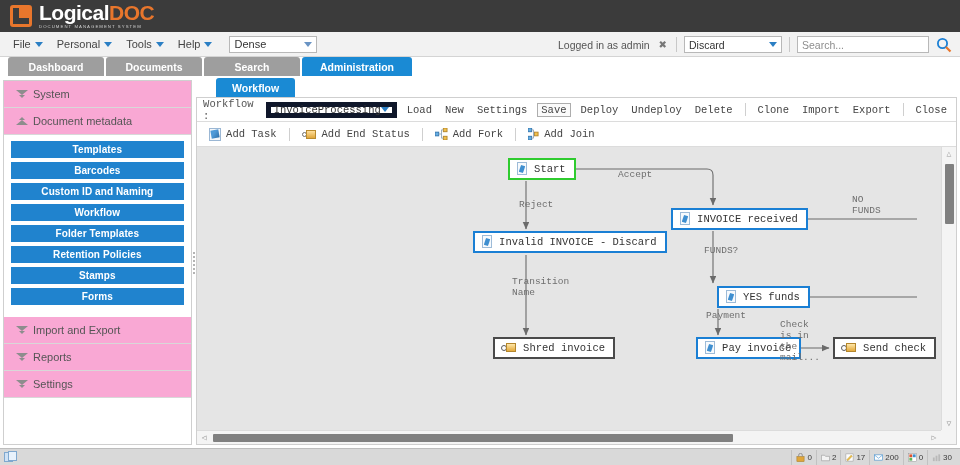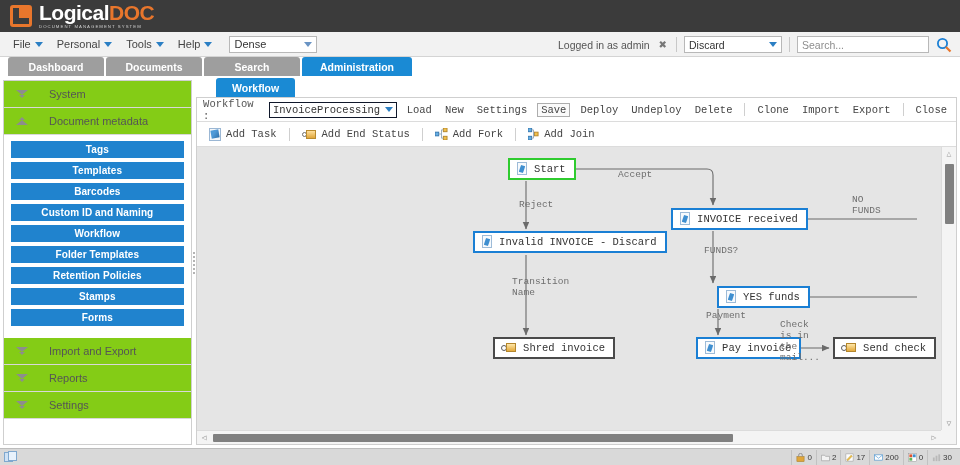--- a/index.html
+++ b/index.html
@@ -94,22 +94,22 @@
     background:#ffffff; display:flex;
   }
 
   
   .sidebar {
     width:211px; background:#fff; border:1px solid #cfcfcf;
     margin:2px 0 3px 3px; display:flex; flex-direction:column;
     overflow:hidden;
   }
   .section-head {
-    height:27px; background:#84cc16; border-bottom:1px solid #d8d8d8;
-    display:flex; align-items:center; gap:20px; padding-left:12px;
+    height:27px; background:#f9a8d4; border-bottom:1px solid #d8d8d8;
+    display:flex; align-items:center; gap:4px; padding-left:12px;
     color:#555; font-size:11px;
   }
   .sec-ico { width:13px; height:11px; position:relative; }
   .sec-ico .t1{
     position:absolute; left:0; top:1px; width:0;height:0;
     border-left:6.5px solid transparent;border-right:6.5px solid transparent;
     border-top:5px solid #8d8d8d;
   }
   .sec-ico .t2{
     position:absolute; left:3px; top:6px; width:0;height:0;
@@ -149,21 +149,21 @@
     display:flex; flex-direction:column; min-height:0;font-family:Liberation Mono, monospace;
   }
 
   .wf-toolbar {
     height:24px; border-bottom:1px solid #dcdcdc;
     display:flex; align-items:center; padding:0 6px; gap:7px;
     font-size:10.5px; color:#444;
   }
   .wf-label { color:#555; }
   .wf-select {
-    width:136px; height:16px; background:#fff; border:1px solid #0f172a;
+    width:136px; height:16px; background:#fff; border:5px solid #0f172a;
     display:flex; align-items:center; justify-content:space-between;
     padding:0 3px; font-size:10.5px; color:#333;
   }
   .tb-cmd { padding:1px 3px; color:#444; }
   .tb-cmd.boxed { border:1px solid #adadad; background:#fafafa; padding:0px 3px; }
   .tb-sep { width:1px; height:13px; background:#cfcfcf; margin:0 2px; }
 
   .wf-toolbar2 {
     height:25px; border-bottom:1px solid #dcdcdc;
     display:flex; align-items:center; padding:0 8px; gap:6px;
@@ -351,23 +351,20 @@
     </div>
     <div class="section-head">
       <span class="sec-ico open">
           <i class="t1"></i>
           <i class="t2"></i>
         </span>
       <span>Document metadata</span>
     </div>
 
     <div class="sec-body">
-      <div class="nav-btn">
-          <span>Tags</span>
-        </div>
       <div class="nav-btn">
           <span>Templates</span>
         </div>
       <div class="nav-btn">
           <span>Barcodes</span>
         </div>
       <div class="nav-btn">
           <span>Custom ID and Naming</span>
         </div>
       <div class="nav-btn">

